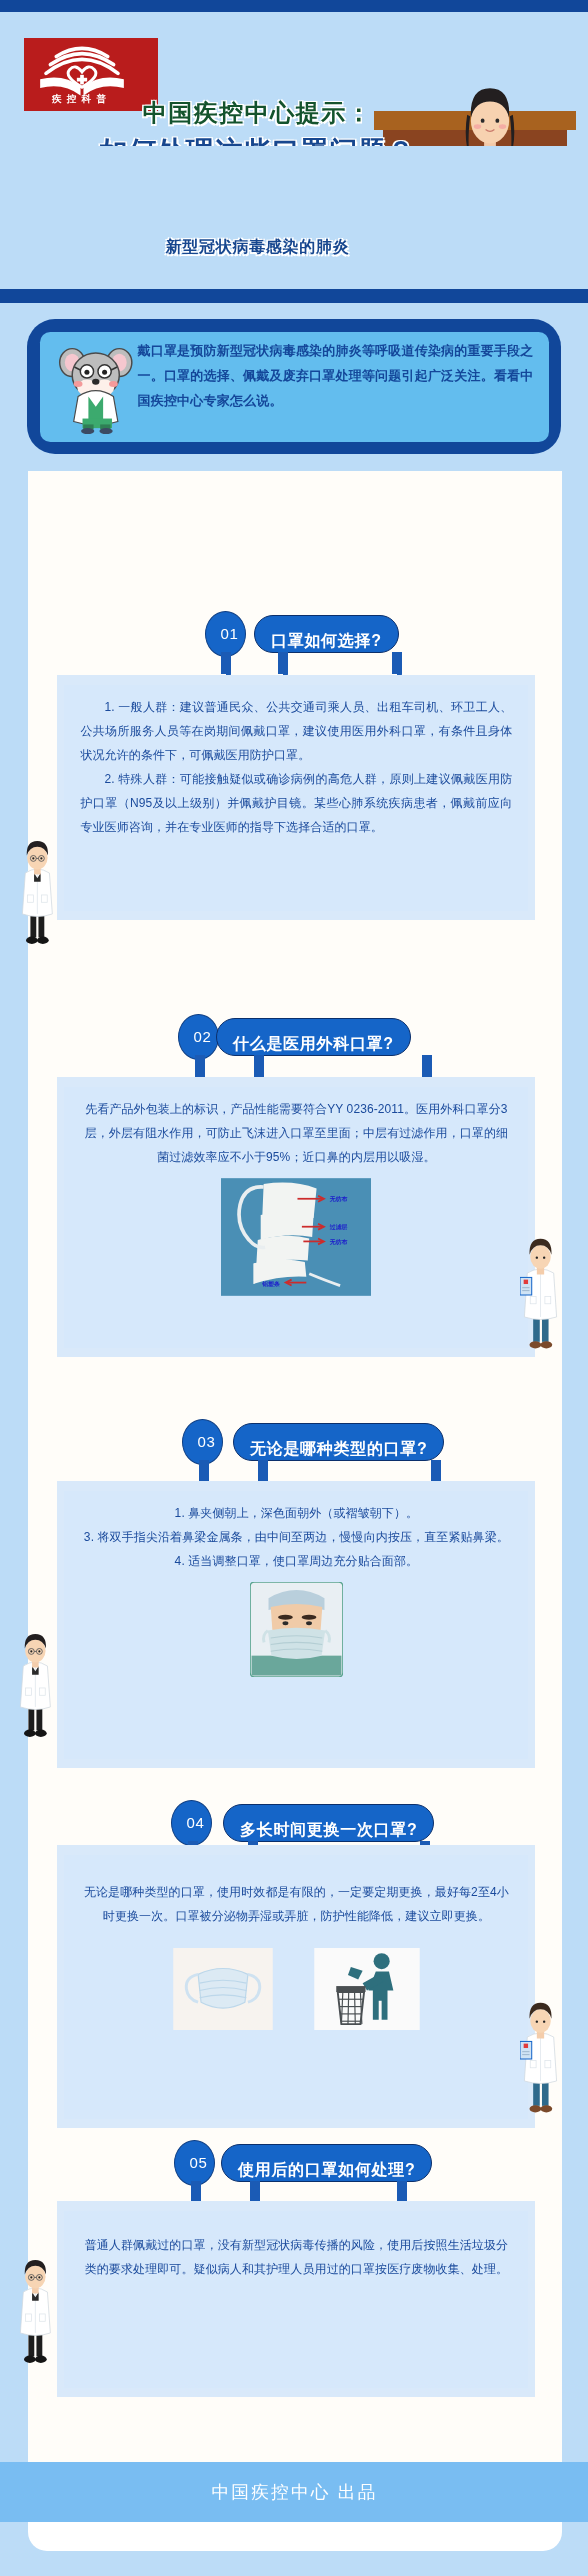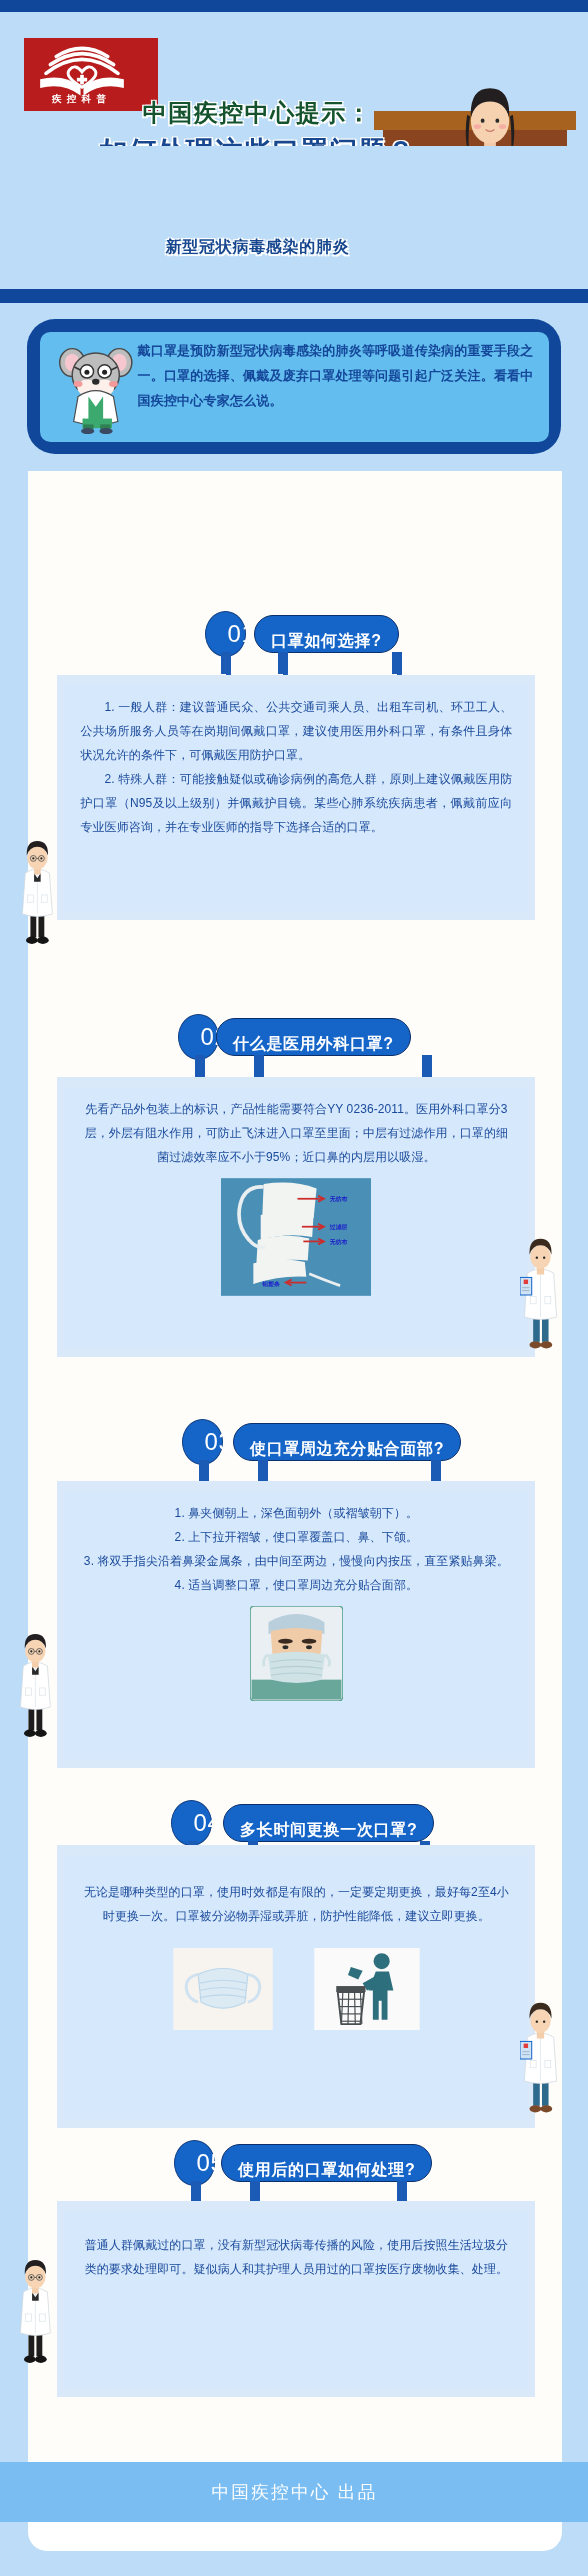--- a/index.html
+++ b/index.html
@@ -38,22 +38,22 @@
     background:#63bdee; border-radius:10.3px; }
   .intro-text{ position:absolute; left:98px; top:6.6px; width:403px;
     color:#14479a; font-size:13px; font-weight:bold; line-height:25px; letter-spacing:0.2px; }
   .mouse{ position:absolute; left:16px; top:10.3px; width:81px; height:92px; }
 
   
   .section{ position:absolute; left:0; width:589px; }
   .badge{ position:absolute; width:41px; height:46px; }
   .badge .ell{ position:absolute; left:0; top:0; width:41px; height:46px;
      background:#1565c8; border:1.5px solid #0f3f84; border-radius:50%; }
-  .badge .num{ position:absolute; left:16px; top:0; width:41px; height:46px; line-height:46px;
-     text-align:center; color:#fff; font-size:24px; font-weight:normal; letter-spacing:0.7px; }
+  .badge .num{ position:absolute; left:4px; top:0; width:41px; height:46px; line-height:46px;
+     text-align:center; color:#fff; font-size:15px; font-weight:normal; letter-spacing:0.7px; }
   .title-pill{ position:absolute; height:38px; background:#1565c8; border:1.5px solid #0b2f6b;
      border-radius:19px; display:flex; align-items:flex-end; justify-content:center; padding:0 16px; }
   .title-pill span{ color:#fff; font-size:16px; font-weight:bold; letter-spacing:0.7px; }
 
   .stem{ position:absolute; width:9.6px; background:#1b5bb5; }
   .stem::after{ content:""; position:absolute; left:0; bottom:-4.4px; width:9.6px; height:4.4px;
      background:#1b5bb5;
      -webkit-mask-image: radial-gradient(circle 2.4px at 2.4px 0, transparent 98%, #000 100%),
                          radial-gradient(circle 2.4px at 7.2px 0, transparent 98%, #000 100%);
      -webkit-mask-size: 4.9px 4.4px, 4.9px 4.4px;
@@ -303,32 +303,31 @@
       <path d="M3 74 h10"></path>
     </g>
 </svg>
 
 <div class="section" style="top:1417px;">
   <div class="badge" style="left:182px;top:1.5px;">
     <div class="ell"></div>
     <div class="num">03</div>
   </div>
   <div class="title-pill" style="left:233px;top:5.9px;">
-    <span>使口罩周边充分贴合面部?</span>
+    <span>无论是哪种类型的口罩?</span>
   </div>
   <div class="stem" style="left:199px;top:43px;height:22px;"></div>
   <div class="stem" style="left:258px;top:43px;height:22px;"></div>
   <div class="stem" style="left:431px;top:43px;height:22px;"></div>
 </div>
 
 <div class="panel-outer" style="top:1481px;height:287px;">
   <div class="panel-inner" style="height:268px;">
     <div class="body-text center">
       <p>1. 鼻夹侧朝上，深色面朝外（或褶皱朝下）。</p>
-      <p>2. 上下拉开褶皱，使口罩覆盖口、鼻、下颌。</p>
       <p>3. 将双手指尖沿着鼻梁金属条，由中间至两边，慢慢向内按压，直至紧贴鼻梁。</p>
       <p>4. 适当调整口罩，使口罩周边充分贴合面部。</p>
     </div>
 
     <svg class="fig" width="93" height="95" viewBox="0 0 126 129">
       <rect width="126" height="129" rx="6" fill="#e9eff3" stroke="#5aa48f" stroke-width="2"></rect>
       <rect x="2" y="100" width="122" height="27" fill="#6aa79b"></rect>
       <path d="M25 22 q38 -22 76 0 l0 16 q-38 -10 -76 0z" fill="#b9cfdc"></path>
       <path d="M28 34 q35 -8 70 0 l-3 42 q-32 8 -64 0z" fill="#f0cba8"></path>
       <g fill="#3a2a20">

